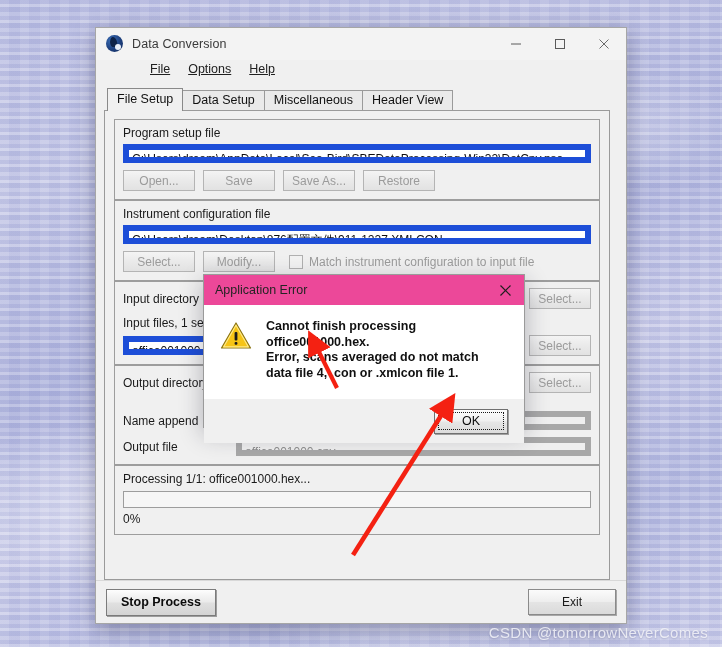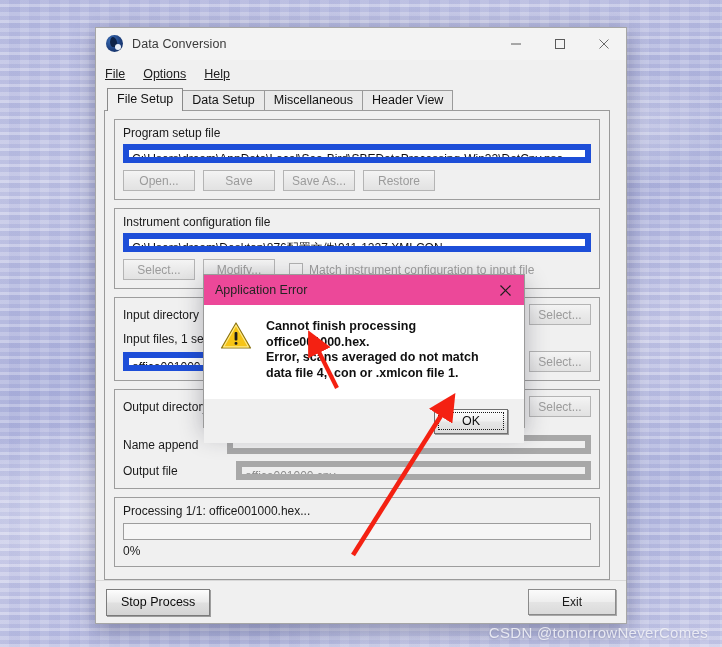--- a/index.html
+++ b/index.html
@@ -98,23 +98,24 @@
   .win-btn {
     width: 44px; height: 31px;
     display: flex; align-items: center; justify-content: center;
     color: #666;
   }
   .win-btn svg { display: block; }
 
   .menubar {
     height: 23px;
     display: flex;
-    align-items: flex-end;
-    background: #f0f0f0;
-    flex: 0 0 auto;
+    align-items: flex-start;
+    background: #f0f0f0;
+    flex: 0 0 auto;
+    margin-left: 45px;
   }
   .menu-item {
     font-size: 12.5px;
     color: #202020;
     padding: 2px 9px;
   }
   .menu-item u { text-decoration: underline; }
 
   .client {
     flex: 1 1 auto;
@@ -158,21 +159,20 @@
     flex: 1 1 auto;
     padding: 8px 9px;
     position: relative;
     margin-top: -1px;
   }
 
   
   .group {
     border: 1px solid #9d9d9d;
     background: #f0f0f0;
-    margin-bottom: 8px;
     padding: 6px 8px 8px 8px;
     position: relative;
   }
   .grouplabel {
     font-size: 12px;
     color: #1a1a1a;
     margin-bottom: 4px;
   }
   .row { display: flex; align-items: center; }
   .row + .row { margin-top: 6px; }
@@ -253,21 +253,21 @@
     flex: 0 0 auto;
     display: flex;
     align-items: center;
     padding: 0 10px;
     background: #f0f0f0;
     border-top: 1px solid #d8d8d8;
   }
   .btn-stop {
     border: 1px solid #7b7b7b;
     background: linear-gradient(#fdfdfd, #eaeaea 48%, #e0e0e0 52%, #d4d4d4);
-    font-weight: normal;
+    font-weight: bold;
     font-size: 12.5px;
     color: #0b0b0b;
     height: 25px;
     padding: 0 14px;
     display: inline-flex;
     align-items: center;
     box-shadow: 1px 1px 0 #9d9d9d;
   }
   .spacer { flex: 1 1 auto; }
   .btn-wide {

